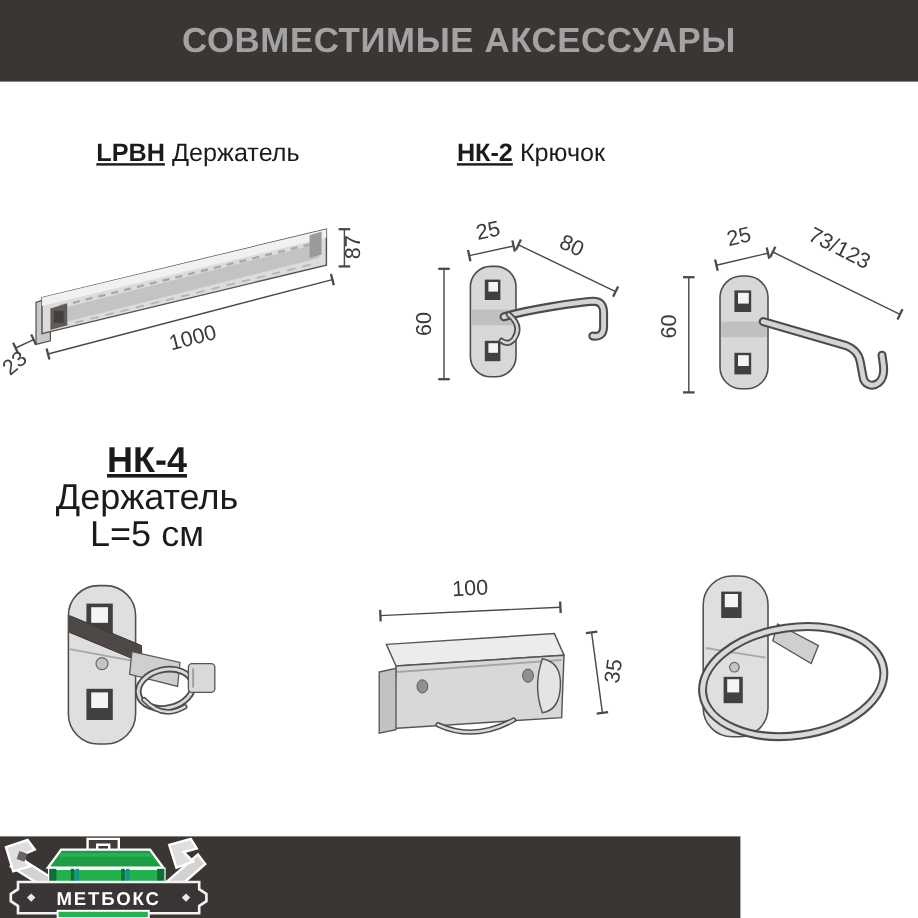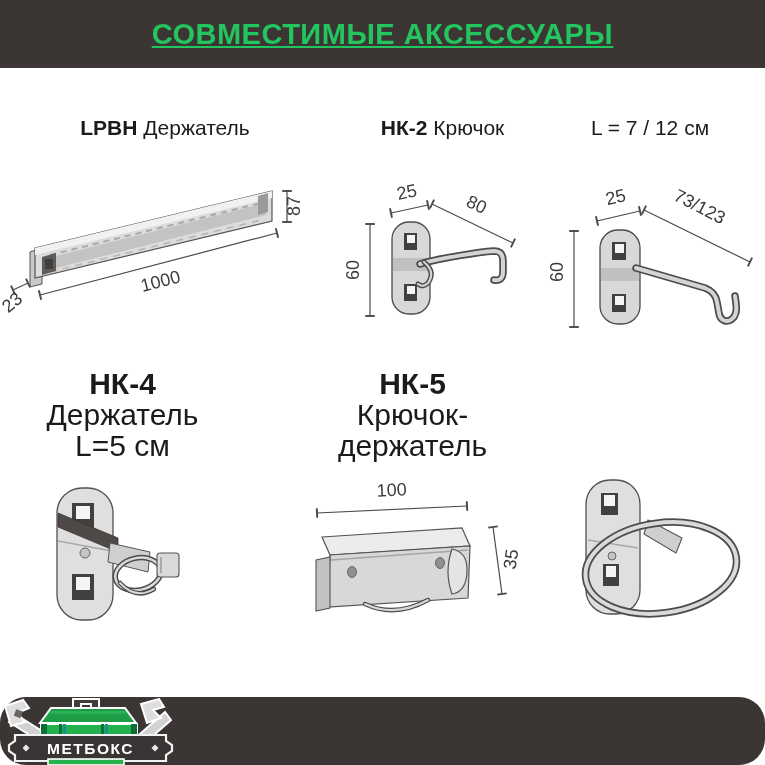--- a/index.html
+++ b/index.html
@@ -1,33 +1,33 @@
 <!DOCTYPE html>
 <html style="--banner: #3B3634; --accent: #21AD4B; --text: #1B1B1B; --dim: #3B3B3B;"><head>
 <meta charset="utf-8">
 <style>
   html,body{margin:0;padding:0;background:#ffffff;}
   .page{position:relative;width:765px;height:765px;background:#ffffff;overflow:hidden;
         font-family:"Liberation Sans",sans-serif;color:#1b1b1b;}
   .banner{position:absolute;top:0;left:0;width:765px;height:68px;background:var(--banner,#3B3634);
           display:flex;align-items:center;justify-content:center;}
-  .banner h1{margin:0;color:#22c55e;font-size:29px;font-weight:700;letter-spacing:.5px;text-decoration:underline;}
+  .banner h1{margin:0;color:#a3a3a3;font-size:29px;font-weight:700;letter-spacing:.5px;}
   .label{position:absolute;text-align:center;font-size:21px;line-height:27px;}
-  .label .b{font-weight:700;}
+  .label .b{font-weight:700;text-decoration:underline;}
   .label.row2{font-size:30px;line-height:31px;}
   .lbl-lpbh{left:20px;top:114px;width:290px;}
   .lbl-hk2{left:350px;top:114px;width:185px;}
   .lbl-hk3{left:545px;top:114px;width:210px;}
   .lbl-hk4{left:10px;top:368px;width:225px;}
   .lbl-hk5{left:290px;top:368px;width:245px;}
   .lbl-hk6{left:580px;top:368px;width:180px;}
   .drawings{position:absolute;left:0;top:0;}
   .drawings text{font-family:"Liberation Sans",sans-serif;font-size:18px;fill:var(--dim,#3B3B3B);}
   .dimline{stroke:#4a4a4a;stroke-width:1.2;fill:none;}
-  .footer{position:absolute;left:0;bottom:0;width:765px;height:68px;background:var(--banner,#3B3634);border-radius:26px;}
+  .footer{position:absolute;left:0;bottom:0;width:617px;height:68px;background:var(--banner,#3B3634);}
   .logo{position:absolute;left:3px;top:1px;}
   .logo text{font-family:"Liberation Sans",sans-serif;font-weight:700;fill:#ffffff;
              font-size:15.5px;letter-spacing:1.5px;}
 </style>
 </head>
 <body>
 
 <div class="page">
 
   <header class="banner">
@@ -36,32 +36,27 @@
 
   <section class="label lbl-lpbh">
     <div><span class="b">LPBH</span> <span>Держатель</span></div>
   </section>
 
   <section class="label lbl-hk2">
     <div><span class="b">НК-2</span> <span>Крючок</span></div>
   </section>
 
   <section class="label lbl-hk3">
-    <div>L = 7 / 12 см</div>
   </section>
 
   <section class="label row2 lbl-hk4">
     <div><span class="b">НК-4</span> <span>Держатель</span></div>
     <div>L=5 см</div>
   </section>
 
-  <section class="label row2 lbl-hk5">
-    <div><span class="b">НК-5</span></div>
-    <div>Крючок-держатель</div>
-  </section>
 
 
   <svg class="drawings" width="765" height="765" viewBox="0 0 765 765">
     <defs>
       <marker id="tick" markerWidth="10" markerHeight="10" refX="5" refY="5" orient="auto">
         <path d="M5,1 L5,9" stroke="#4a4a4a" stroke-width="1.6" fill="none"></path>
       </marker>
     </defs>
 
     <g>

